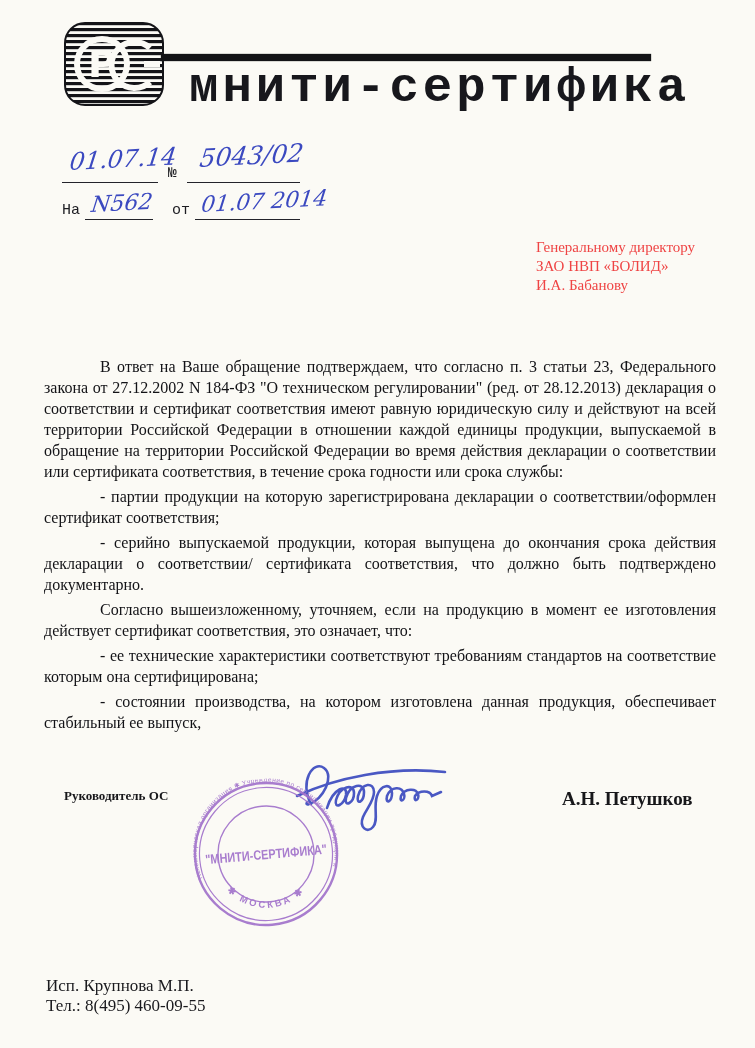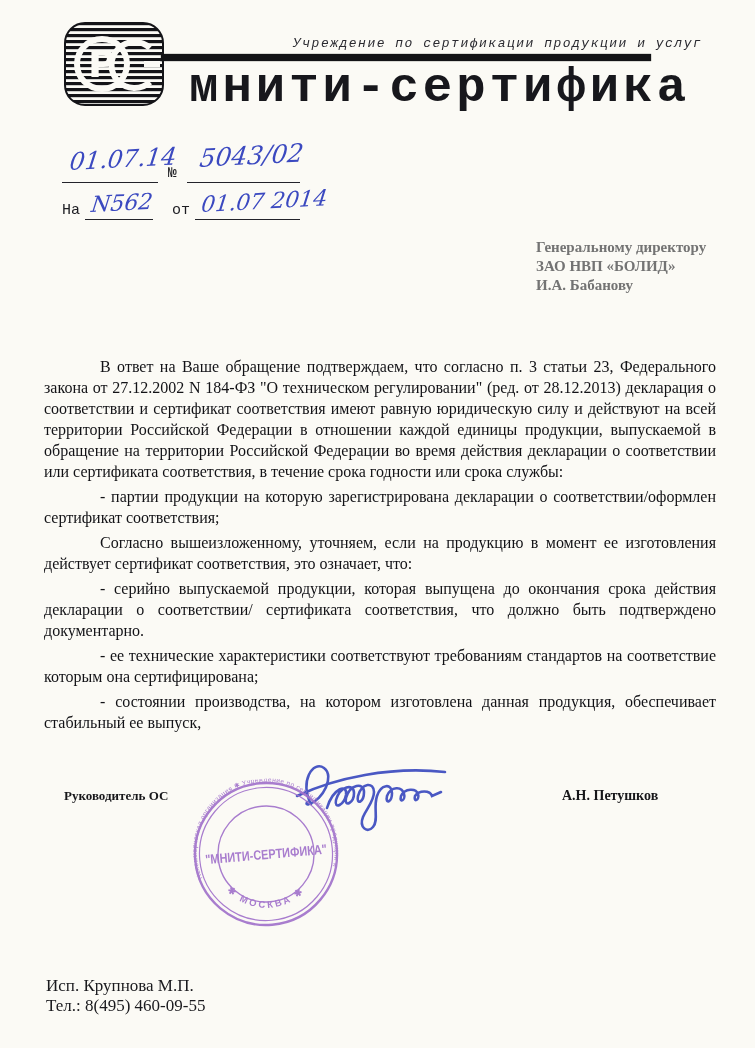--- a/index.html
+++ b/index.html
@@ -44,31 +44,31 @@
     position:absolute;font-family:"Liberation Mono", monospace;
     font-size:15px;color:#1d1d22;
   }
   .ref-date{position:absolute;left:68px;top:148px;font-size:24px;}
   .ref-num{position:absolute;left:198px;top:144px;font-size:25px;}
   .ref-in-num{position:absolute;left:90px;top:192px;font-size:22px;}
   .ref-in-date{position:absolute;left:200px;top:192px;font-size:22px;}
   
   .recipient{
     position:absolute;left:536px;top:238px;
-    font-size:15px;font-weight:bold;line-height:19px;color:#737373;
+    font-size:15px;font-weight:normal;line-height:19px;color:#ef4444;
   }
   
   .body-text{
     position:absolute;left:40px;top:352px;width:680px;
     font-size:16px;line-height:21px;text-align:justify;color:#121216;
   }
   .body-text p{margin:4px;text-indent:56px;}
   
   .sig-role{position:absolute;left:64px;top:788px;font-size:13px;font-weight:bold;}
-  .sig-name{position:absolute;left:562px;top:788px;font-size:14px;font-weight:bold;}
+  .sig-name{position:absolute;left:562px;top:788px;font-size:19px;font-weight:bold;}
   .signature{position:absolute;left:293px;top:750px;width:172px;height:96px;}
   .stamp{position:absolute;left:191px;top:779px;width:150px;height:150px;
          transform:rotate(-5deg);opacity:.92;}
   
   .footer{
     position:absolute;left:46px;top:976px;
     font-size:17px;line-height:20px;color:#1a1a1e;
   }
 </style>
 </head>
@@ -83,21 +83,20 @@
         <rect width="6" height="3.2" fill="#141418"></rect>
       </pattern>
     </defs>
     <rect x="1" y="1" width="98" height="82" rx="20" ry="20" fill="url(#stripes)" stroke="#141418" stroke-width="2"></rect>
     <circle cx="38" cy="42" r="25" fill="none" stroke="#fbfaf5" stroke-width="6"></circle>
     <text x="38" y="55" font-family="DejaVu Sans, sans-serif" font-size="38" font-weight="bold" text-anchor="middle" fill="#fbfaf5">Р</text>
     <path d="M 86,26 A 23 23 0 1 0 86,60" fill="none" stroke="#fbfaf5" stroke-width="6"></path>
     <rect x="80" y="39" width="16" height="6" fill="#fbfaf5"></rect>
   </svg>
 
-  <div class="tagline">Учреждение по сертификации продукции и услуг</div>
   <div class="bar"></div>
   <div class="org-title">мнити-сертифика</div>
 
   <div class="ref-date hand">01.07.14</div>
   <div class="u" style="left:62px;top:182px;width:96px;"></div>
   <div class="mono-label" style="left:168px;top:165px;">№</div>
   <div class="ref-num hand">5043/02</div>
   <div class="u" style="left:187px;top:182px;width:113px;"></div>
 
   <div class="mono-label" style="left:62px;top:202px;">На</div>
@@ -109,22 +108,22 @@
 
   <div class="recipient">
     <div>Генеральному директору</div>
     <div>ЗАО НВП «БОЛИД»</div>
     <div>И.А. Бабанову</div>
   </div>
 
   <div class="body-text">
     <p>В ответ на Ваше обращение подтверждаем, что согласно п. 3 статьи 23, Федерального закона от 27.12.2002 N 184-ФЗ "О техническом регулировании" (ред. от 28.12.2013) декларация о соответствии и сертификат соответствия имеют равную юридическую силу и действуют на всей территории Российской Федерации в отношении каждой единицы продукции, выпускаемой в обращение на территории Российской Федерации во время действия декларации о соответствии или сертификата соответствия, в течение срока годности или срока службы:</p>
     <p>- партии продукции на которую зарегистрирована декларации о соответствии/оформлен сертификат соответствия;</p>
+    <p>- серийно выпускаемой продукции, которая выпущена до окончания срока действия декларации о соответствии/ сертификата соответствия, что должно быть подтверждено документарно.</p>
     <p>Согласно вышеизложенному, уточняем, если на продукцию в момент ее изготовления действует сертификат соответствия, это означает, что:</p>
-    <p>- серийно выпускаемой продукции, которая выпущена до окончания срока действия декларации о соответствии/ сертификата соответствия, что должно быть подтверждено документарно.</p>
     <p>- ее технические характеристики соответствуют требованиям стандартов на соответствие которым она сертифицирована;</p>
     <p>- состоянии производства, на котором изготовлена данная продукция, обеспечивает стабильный ее выпуск,</p>
   </div>
 
   <div class="sig-role">Руководитель ОС</div>
   <div class="sig-name">А.Н. Петушков</div>
 
   <svg class="signature" viewBox="0 0 172 96" aria-hidden="true">
     <g fill="none" stroke="#3242bd" stroke-width="2.6" stroke-linecap="round" opacity="0.88">
       <path d="M18,54 C6,32 20,10 31,18 C42,26 30,50 16,54 C14,55 13,54 14,52"></path>

